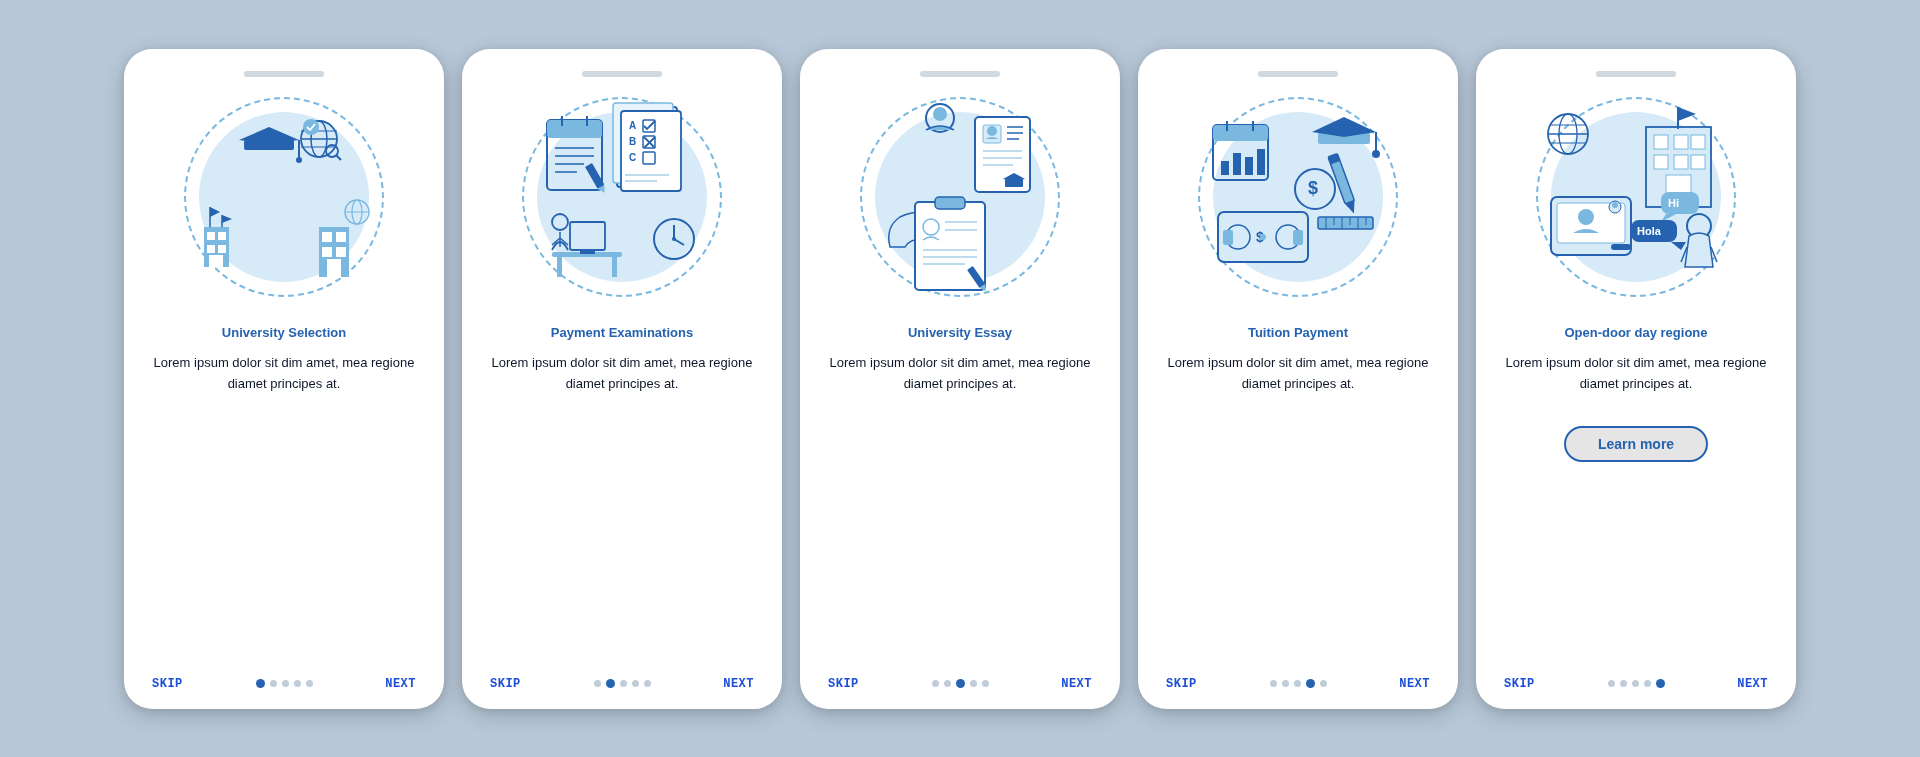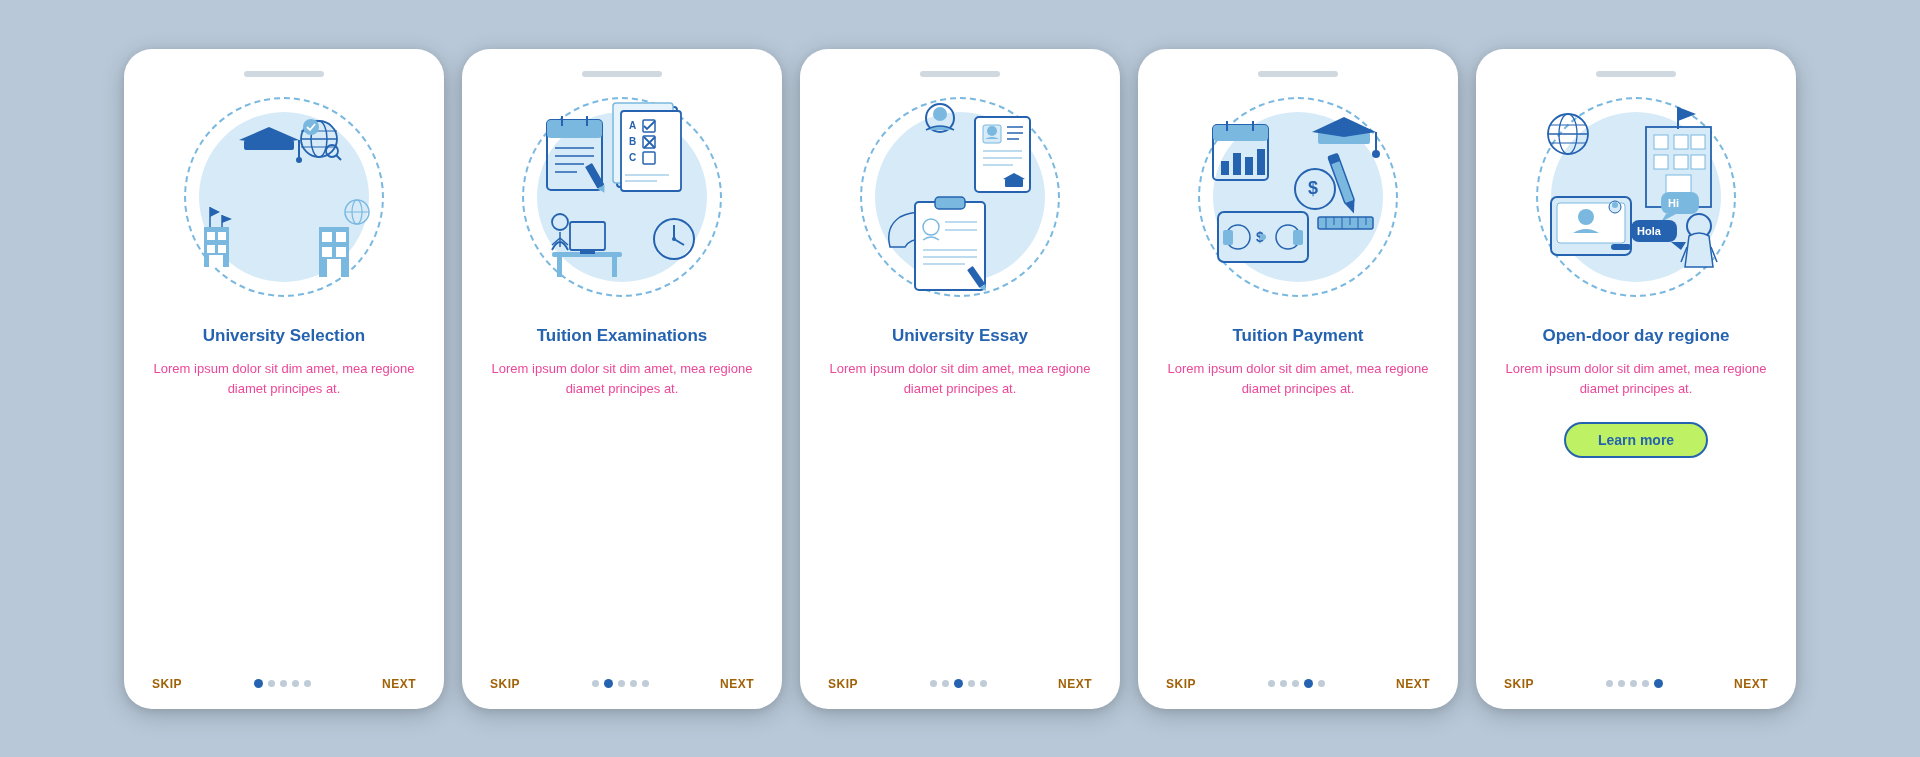--- a/index.html
+++ b/index.html
@@ -87,43 +87,43 @@
 
     .illustration-svg {
       position: relative;
       z-index: 2;
       width: 200px;
       height: 200px;
     }
 
     
     .card-title {
-      font-size: 17px;
+      font-size: 13px;
       font-weight: 700;
       color: #2563b0;
       text-align: center;
       margin-bottom: 12px;
       line-height: 1.3;
     }
 
     
     .card-desc {
       font-size: 13px;
-      color: #ec4899;
+      color: #0f172a;
       text-align: center;
       line-height: 1.6;
-      margin-bottom: 22px;
+      margin-bottom: 31px;
       padding: 0 4px;
     }
 
     
     .learn-more-btn {
       border: 2px solid #2563b0;
       color: #2563b0;
-      background: #bef264;
+      background: #e5e5e5;
       border-radius: 22px;
       padding: 8px 32px;
       font-size: 14px;
       font-weight: 600;
       cursor: pointer;
       margin-bottom: 12px;
     }
 
     
     .card-footer {
@@ -131,23 +131,24 @@
       width: 100%;
       display: flex;
       align-items: center;
       justify-content: space-between;
       padding: 8px 10px 0 10px;
     }
 
     .nav-skip, .nav-next {
       font-size: 12px;
       font-weight: 700;
-      color: #a16207;
+      color: #1d4ed8;
       letter-spacing: 0.5px;
       cursor: pointer;
+      font-family: Liberation Mono, monospace;
     }
 
     .dots-container {
       display: flex;
       gap: 5px;
       align-items: center;
     }
 
     .dot {
       width: 7px;
@@ -300,21 +301,21 @@
         </g>
 
         <g transform="translate(130, 120)">
           <circle cx="22" cy="22" r="20" fill="none" stroke="#2563b0" stroke-width="2"></circle>
           <circle cx="22" cy="22" r="2" fill="#2563b0"></circle>
           <line x1="22" y1="22" x2="22" y2="8" stroke="#2563b0" stroke-width="2"></line>
           <line x1="22" y1="22" x2="32" y2="28" stroke="#2563b0" stroke-width="2"></line>
         </g>
       </svg>
     </div>
-    <div class="card-title">Tuition Examinations</div>
+    <div class="card-title">Payment Examinations</div>
     <div class="card-desc">Lorem ipsum dolor sit dim amet, mea regione diamet principes at.</div>
     <div class="card-footer">
       <span class="nav-skip">SKIP</span>
       <div class="dots-container">
         <div class="dot"></div>
         <div class="dot active"></div>
         <div class="dot"></div>
         <div class="dot"></div>
         <div class="dot"></div>
       </div>

